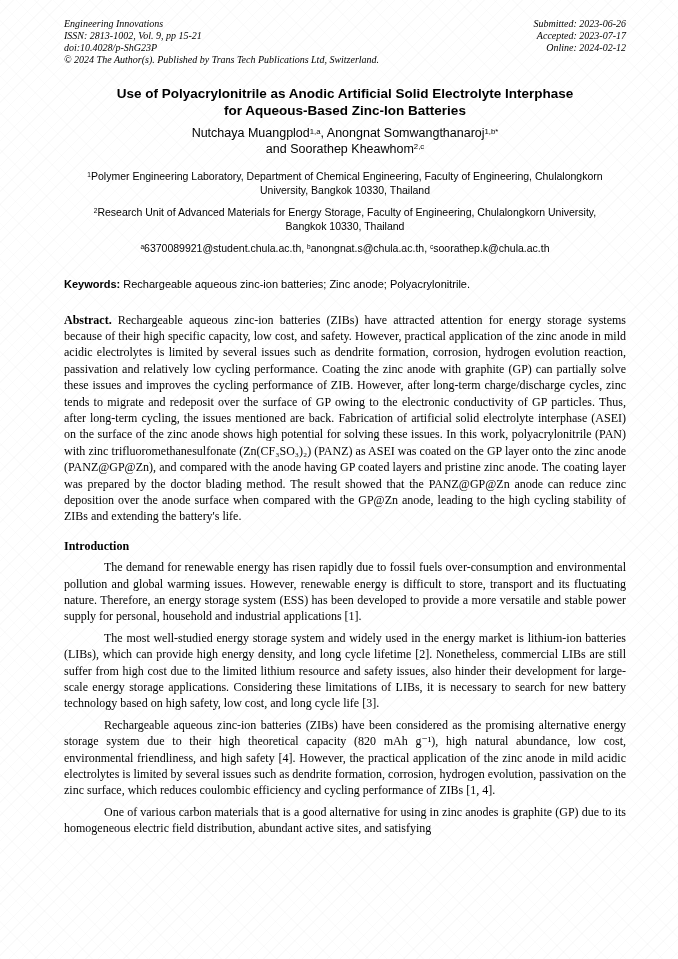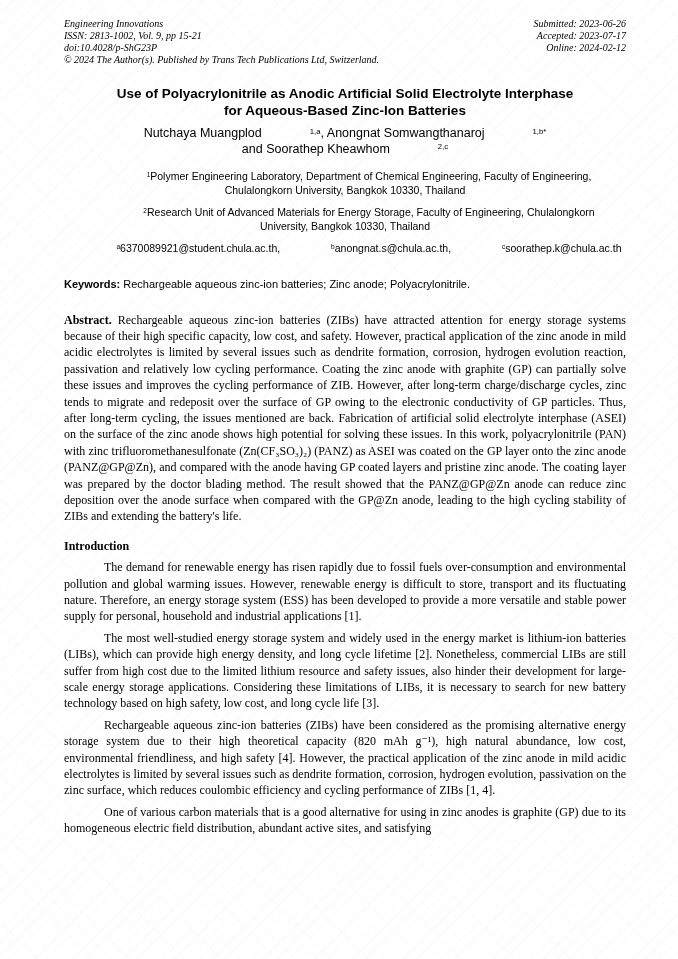--- a/index.html
+++ b/index.html
@@ -38,21 +38,21 @@
   }
   h1.title span { display:block; }
   .authors {
     margin-top:7px;
     text-align:center;
     font-family:"Liberation Sans","DejaVu Sans",sans-serif;
     font-size:12.5px; line-height:15.5px;
   }
   sup {
     font-size:0.62em; line-height:0;
-    vertical-align:baseline; position:relative; top:-0.45em;margin-left:48px;
+    vertical-align:baseline; position:relative; top:-0.45em;
   }
   .affiliation {
     margin:0 auto;
     text-align:center;
     font-family:"Liberation Sans","DejaVu Sans",sans-serif;
     font-size:10.5px; line-height:13.5px;
     max-width:530px;
   }
   .affiliation.first { margin-top:13px; }
   .affiliation + .affiliation { margin-top:9px; }

